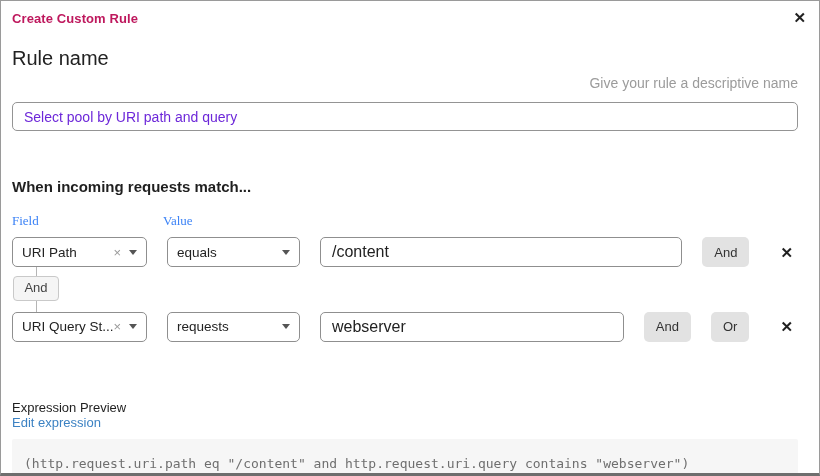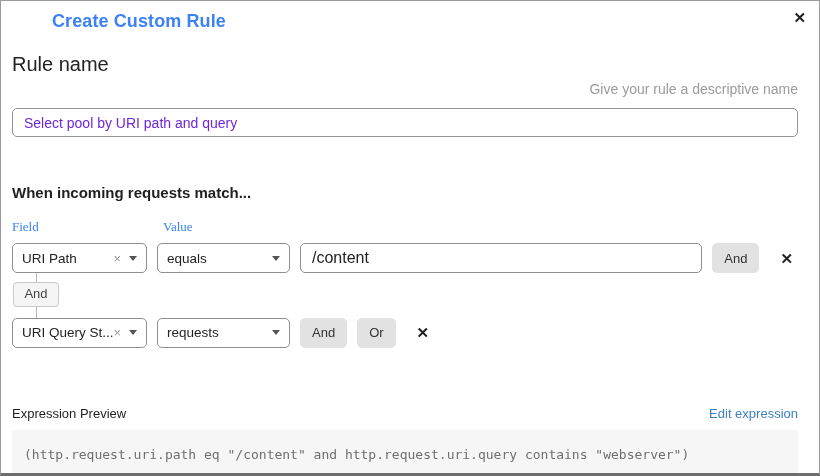--- a/index.html
+++ b/index.html
@@ -12,25 +12,24 @@
     height: 476px;
     background: #fff;
     border: 1px solid #9a9a9a;
     border-bottom: 3px solid #6e6e6e;
     padding: 0 21px 0 11px;
     overflow: hidden;
   }
 
   .dialog-title {
     margin-top: 10px;
-    font-size: 18px;
-    font-weight: 700;
-    color: #3b82f6;
+    font-size: 13px;
+    font-weight: 700;
+    color: #be185d;
     letter-spacing: 0.1px;
-    margin-left: 40px;
   }
 
   .close-btn {
     position: absolute;
     top: 5px;
     right: 9px;
     background: none;
     border: none;
     font-size: 15px;
     font-weight: 700;
@@ -82,21 +81,21 @@
     color: #3b82f6;
     font-family: Liberation Serif, serif;
   }
   .col-labels .col-field    { width: 135px; }
   .col-labels .col-operator { width: 133px; }
   .col-labels .col-value    { flex: 1; }
 
   .cond-row {
     margin-top: 8px;
     display: flex;
-    gap: 10px;
+    gap: 20px;
     height: 30px;
   }
 
   .select-box {
     height: 30px;
     border: 1px solid #8f8f8f;
     border-radius: 5px;
     background: #fff;
     display: flex;
     align-items: center;
@@ -186,20 +185,21 @@
     color: #444;
     padding: 3px 10px;
     line-height: 1.3;
   }
 
   .expr-header {
     margin-top: 58px;
     display: flex;
     align-items: baseline;
     justify-content: space-between;
+    flex-direction: column;
   }
   .expr-label { font-size: 13px; color: #1f1f1f; }
   .expr-edit-link {
     font-size: 13px;
     text-decoration: none;
     cursor: pointer;
   }
   .expr-code {
     margin-top: 9px;
     background: #f6f6f6;
@@ -256,20 +256,21 @@
   <div class="cond-row" style="margin-top:0;">
     <div class="select-box field-select">
       <span class="select-text">URI Query St...</span>
       <span class="clear-x">×</span>
       <span class="caret"></span>
     </div>
     <div class="select-box operator-select">
       <span class="select-text">requests</span>
       <span class="caret"></span>
     </div>
+    <input class="value-input" type="text" value="webserver" style="">
     <button class="logic-btn">And</button>
     <button class="logic-btn">Or</button>
     <button class="row-delete">✕</button>
   </div>
 
   <div class="expr-header">
     <div class="expr-label">Expression Preview</div>
     <a class="expr-edit-link" style="color: rgb(60, 130, 195);">Edit expression</a>
   </div>
   <div class="expr-code">(http.request.uri.path eq "/content" and http.request.uri.query contains "webserver")</div>

